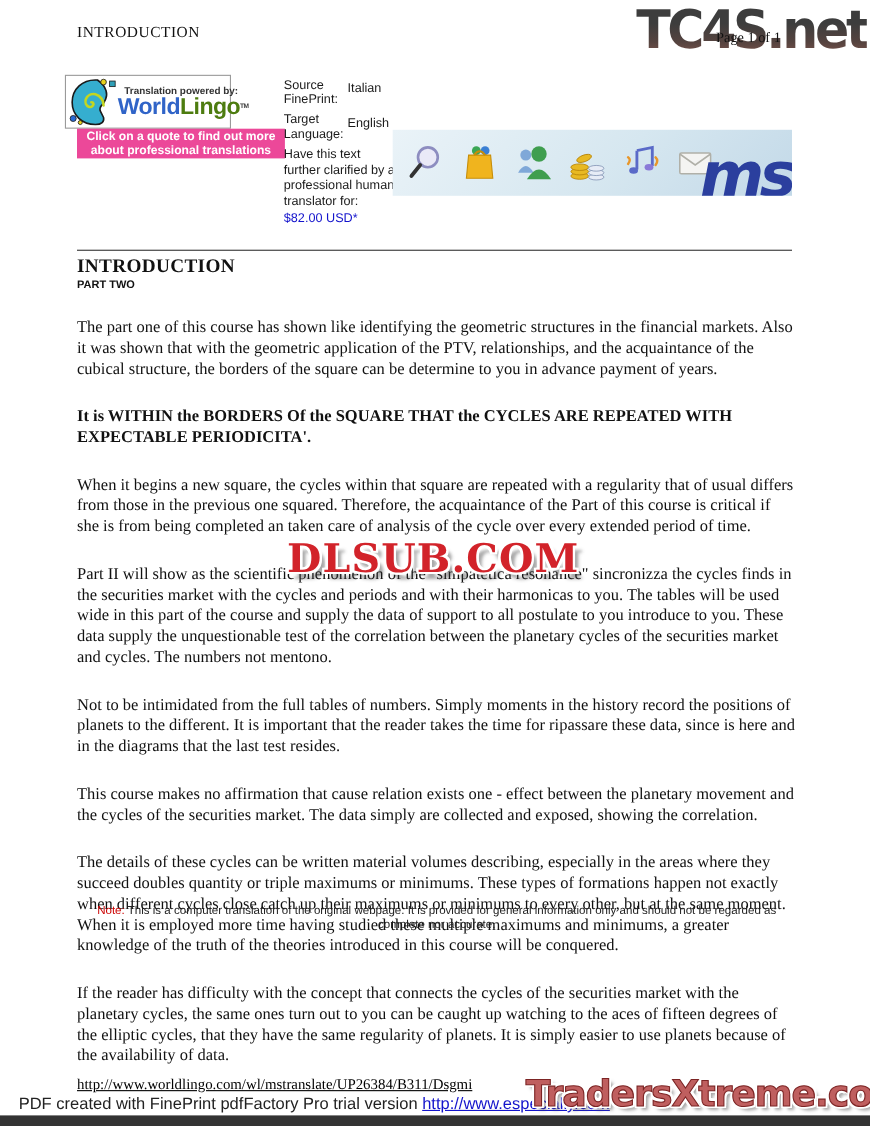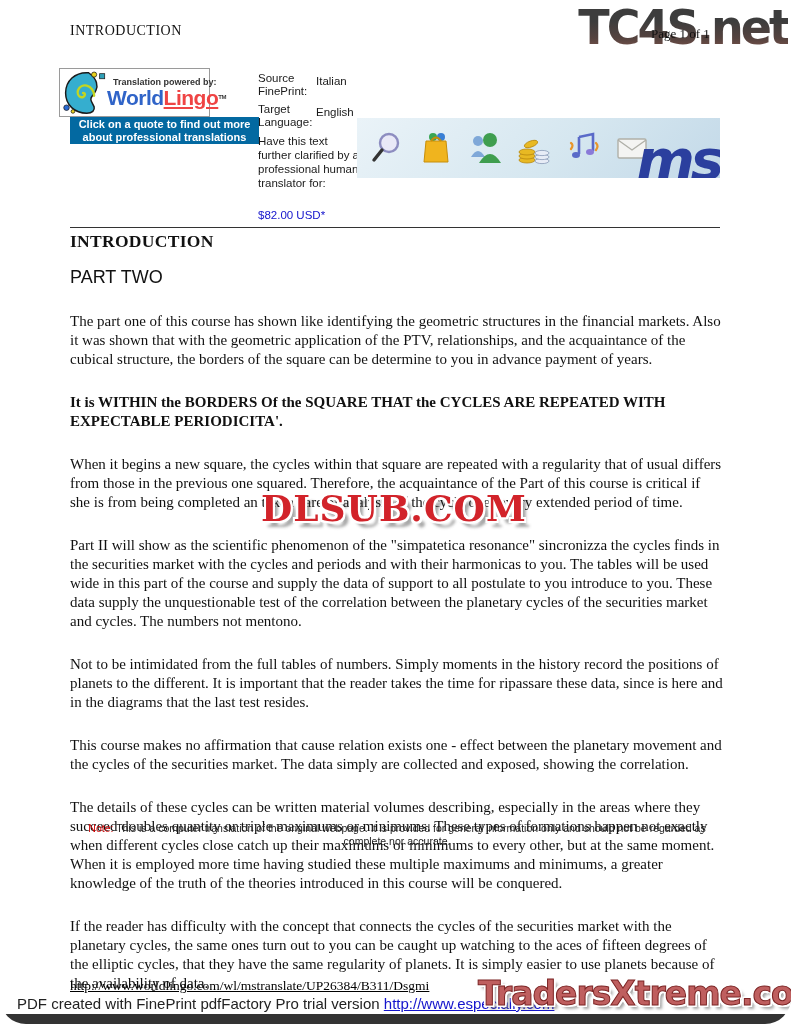--- a/index.html
+++ b/index.html
@@ -1,75 +1,75 @@
 <!DOCTYPE html>
 <html><head>
 <meta charset="utf-8">
 <style>
   * { margin:0; padding:0; box-sizing:border-box; }
   html,body { background:#ffffff; }
   .page {
     position:relative; width:791px; height:1024px; margin:0 auto;
     background:#ffffff; overflow:hidden;
-    font-family:"Liberation Serif", serif; color:#111;border-radius:26px;
+    font-family:"Liberation Serif", serif; color:#111;
   }
   
   .hdr-title { position:absolute; left:70px; top:23px; font-size:14px; letter-spacing:.5px; }
   .page-num  { position:absolute; left:651px; top:26px; font-size:13px; z-index:3; }
   .tc4s {
     position:absolute; right:3px; top:0px; z-index:2;
     font-family:"DejaVu Sans", sans-serif; font-weight:bold; font-size:46px; letter-spacing:-3px;
     background:linear-gradient(180deg,#3d3d3d 40%,#55433f 70%,#8a5a50 100%);
     -webkit-background-clip:text; background-clip:text; color:transparent;
     transform:scaleY(1.05);
   }
   
   .wl-box {
     position:absolute; left:59px; top:68px; width:151px; height:49px;
     border:1px solid #9a9a9a; background:#fff; display:flex; align-items:center;
   }
   .wl-logo { width:46px; height:46px; margin-left:1px; flex:none; }
   .wl-right { flex:1; text-align:center; font-family:"Liberation Sans", sans-serif; }
   .wl-powered { font-size:9px; color:#333; font-weight:bold; text-align:left; padding-left:6px; }
   .wl-brand { font-size:21px; font-weight:bold; letter-spacing:-0.5px; line-height:21px; }
-  .wl-world { color:#3064c8; } .wl-lingo { color:#ef4444;text-decoration:underline; }
+  .wl-world { color:#3064c8; } .wl-lingo { color:#4d7c0f; }
   .wl-tm { font-size:6px; color:#3a3a3a; vertical-align:top; font-weight:bold; }
   .wl-bar {
     position:absolute; left:70px; top:117px; width:189px; height:27px;
-    background:#0369a1; color:#fff; font-family:"Liberation Sans", sans-serif;
+    background:#ec4899; color:#fff; font-family:"Liberation Sans", sans-serif;
     font-weight:bold; font-size:11px; line-height:12.5px; text-align:center;
     display:flex; flex-direction:column; justify-content:center; cursor:pointer;
   }
   
   .trans-col { position:absolute; left:258px; top:72px; width:104px;
     font-family:"Liberation Sans", sans-serif; font-size:11.5px; color:#1a1a1a; }
   .lang-row { display:flex; margin-bottom:5px; }
   .lang-label { width:58px; line-height:13px; }
   .lang-value { padding-top:3px; }
   .clarify { margin-top:4px; line-height:14px; }
-  .price-link { color:#1414cc; text-decoration:none; display:inline-block; margin-top:19px; }
+  .price-link { color:#1414cc; text-decoration:none; display:inline-block; margin-top:3px; }
   
   .msn-banner {
     position:absolute; left:357px; top:118px; width:363px; height:60px;
     background:linear-gradient(135deg,#eaf3f8 0%,#d6e7f0 55%,#c3d9e8 100%);
     display:flex; align-items:center; gap:17px; padding-left:14px;
     overflow:hidden;
   }
   .msn-icon { width:32px; height:34px; flex:none; display:block; cursor:pointer; }
   .msn-logo {
     position:absolute; right:-36px; bottom:-14px;
     font-family:"DejaVu Sans", sans-serif; font-weight:bold; font-size:56px;
     letter-spacing:-4px; color:#2b3f9e; font-style:italic;
   }
   
   .sep { position:absolute; left:70px; top:227px; width:650px; border-top:1px solid #333; }
   
   .article { position:absolute; left:70px; top:231px; width:654px; }
   .art-title { font-size:17.5px; font-weight:bold; letter-spacing:.3px; }
-  .art-subtitle { font-family:"Liberation Sans", sans-serif; font-size:18px; font-weight:normal; margin:15px 0 3px 0; }
+  .art-subtitle { font-family:"Liberation Sans", sans-serif; font-size:10px; font-weight:bold; margin:2px 0 3px 0; }
   .para { font-size:15px; line-height:19px;margin-top:24px; }
   .para.bold { font-weight:bold; }
   
   .note { position:absolute; left:70px; top:822px; width:654px; text-align:center;
     font-family:"Liberation Sans", sans-serif; font-size:10.5px; line-height:13px; color:#222; }
   .note-label { color:#cc0000; }
   
   .f-url { position:absolute; left:70px; top:978px; font-size:13.5px; text-decoration:underline; color:#000; }
   .f-pdf { position:absolute; left:17px; top:995px; font-family:"Liberation Sans", sans-serif; font-size:15px; color:#222; white-space:nowrap; }
   .f-pdf a { color:#1414cc; }

